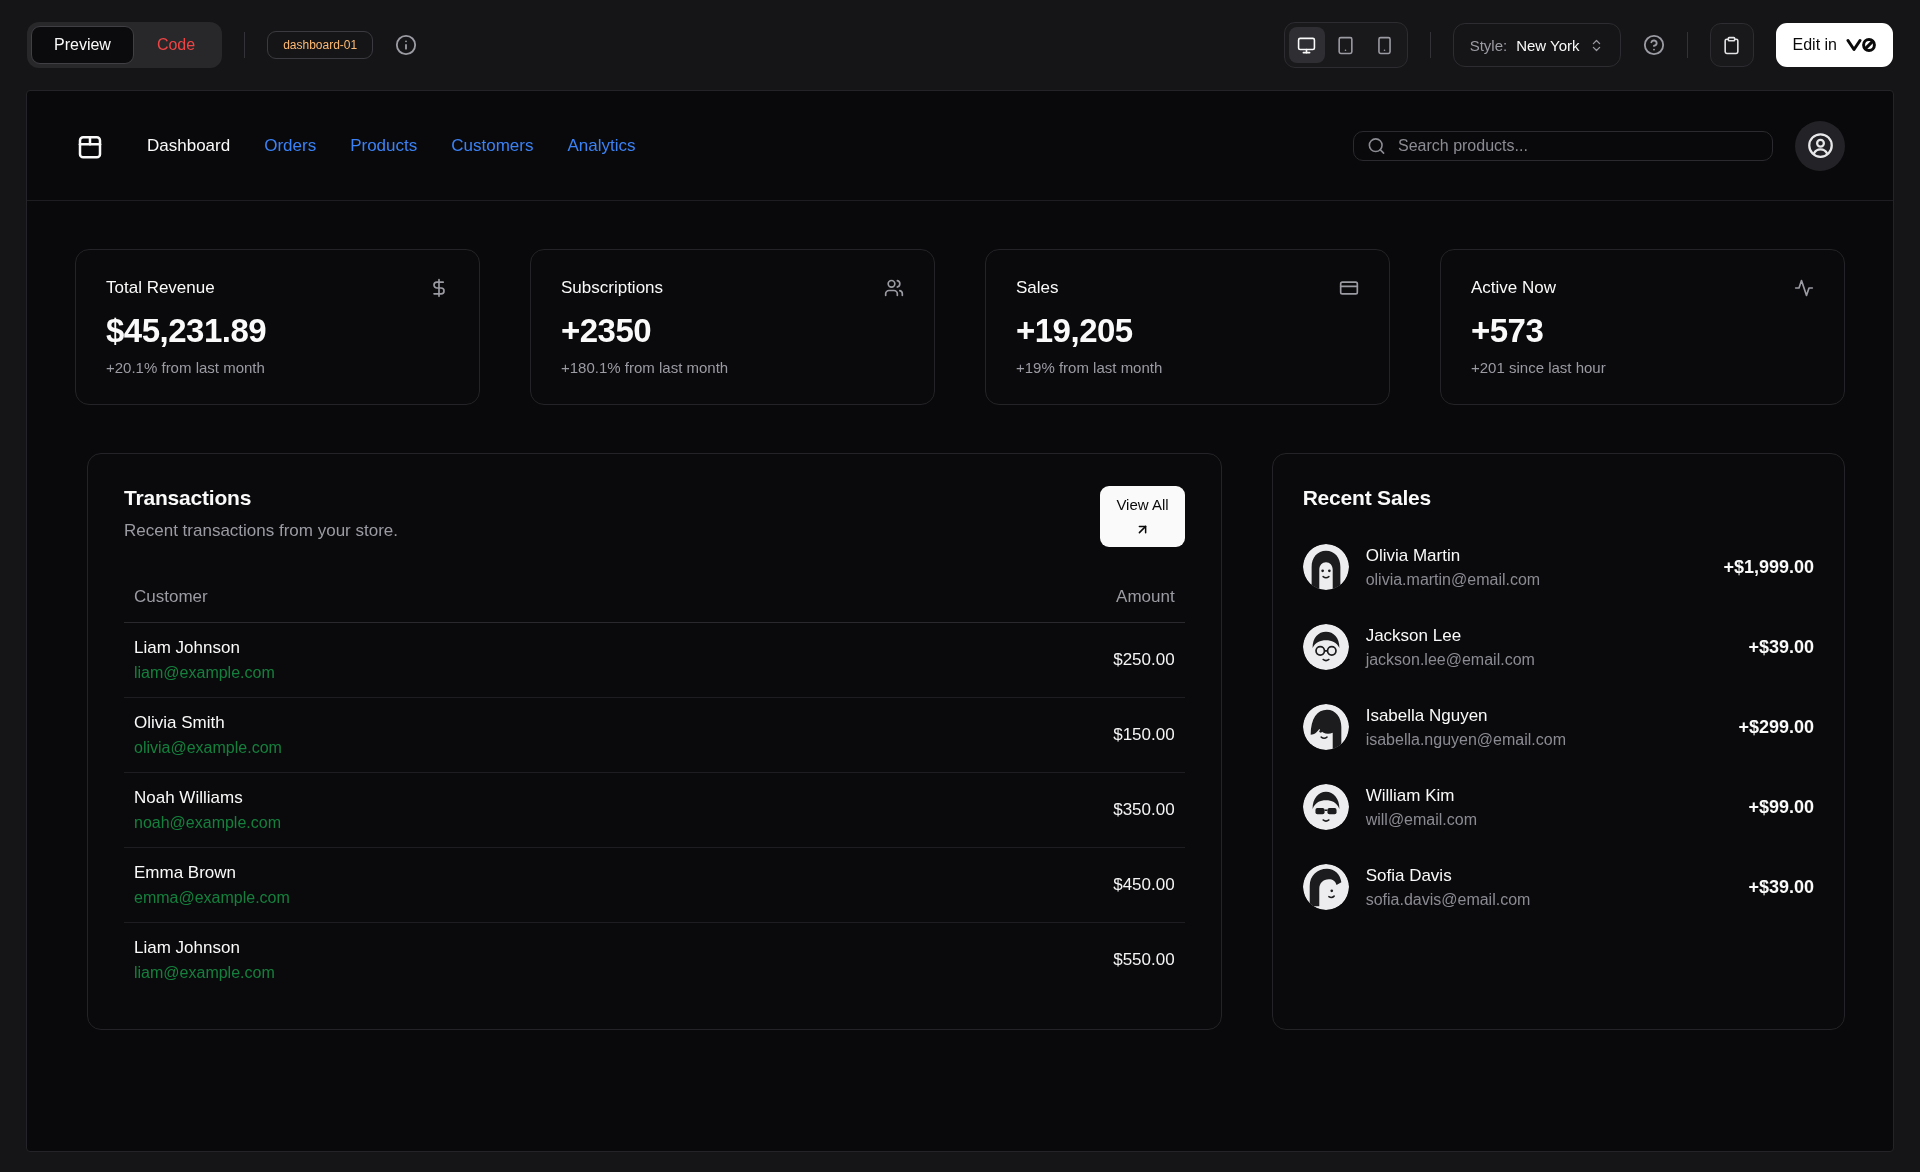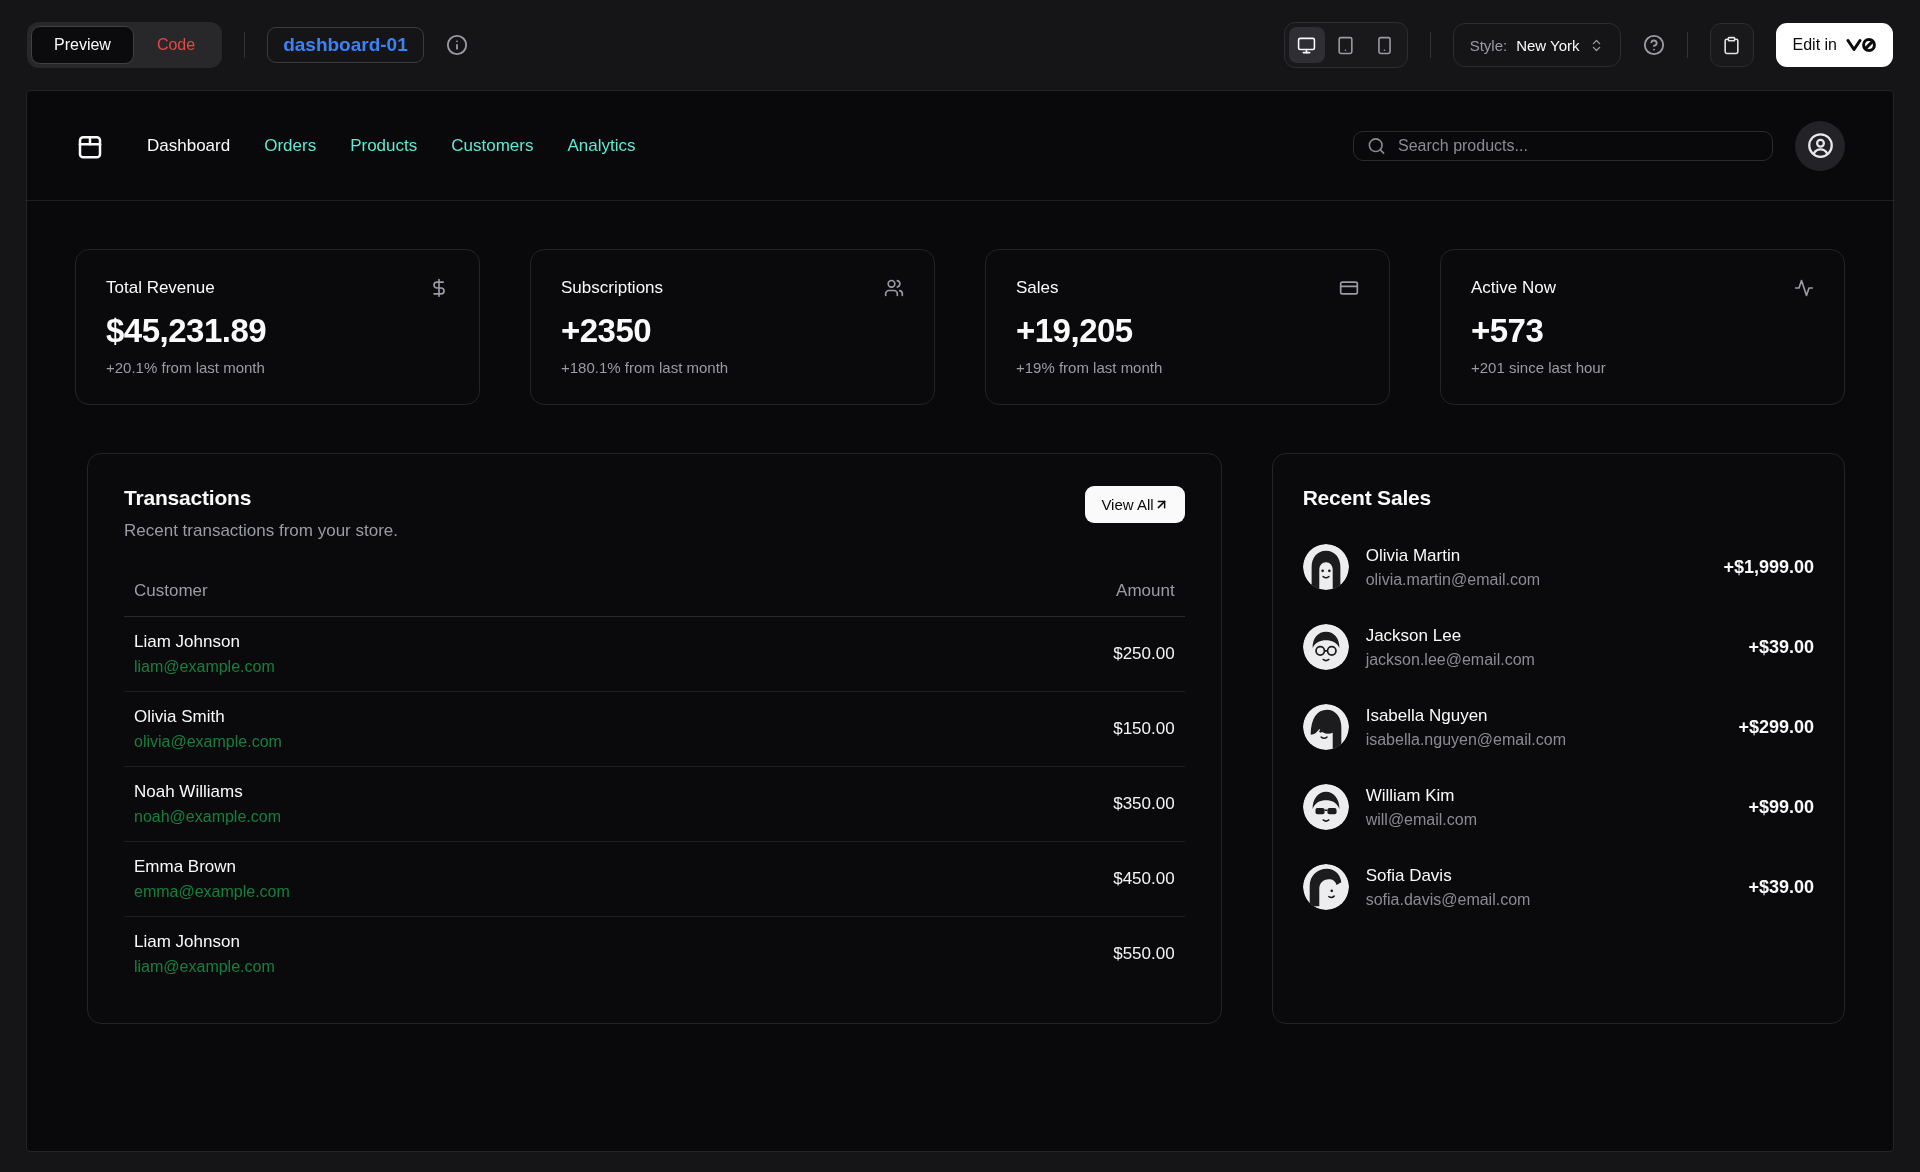--- a/index.html
+++ b/index.html
@@ -39,23 +39,23 @@
   .seg-btn.active {
     background: #0b0b0d;
     border-color: #3f3f44;
     color: #fafafa;
   }
   .v-divider { width: 1px; height: 26px; background: #323237; }
   .block-badge {
     border: 1px solid #3a3a40;
     border-radius: 9px;
     padding: 6px 15px;
-    font-weight: 700;
-    font-size: 19px;
-    color: #3b82f6;
+    font-weight: 400;
+    font-size: 12px;
+    color: #fdba74;
     background: transparent;
   }
   .icon-btn-plain {
     background: none; border: none; color: #9b9ba3; cursor: pointer;
     display: flex; align-items: center;
   }
   .device-group {
     display: flex; align-items: center; gap: 3px;
     border: 1px solid #2c2c31;
     background: #19191b;
@@ -116,21 +116,21 @@
     align-items: center;
     gap: 42px;
     padding: 0 48px;
     border-bottom: 1px solid #1e1e22;
   }
   .logo { color: #fafafa; display: flex; align-items: center; cursor: pointer; background: none; border: none; }
   .nav-links { display: flex; align-items: center; gap: 34px; }
   .nav-link {
     background: none; border: none; cursor: pointer;
     font: 500 17px "Liberation Sans", sans-serif;
-    color: #5eead4;
+    color: #3b82f6;
   }
   .nav-link.active { color: #fafafa; }
   .header-right { margin-left: auto; display: flex; align-items: center; gap: 22px; }
   .search-box {
     position: relative;
     width: 420px;
   }
   .search-box .s-icon {
     position: absolute; left: 14px; top: 50%; transform: translateY(-50%);
     color: #8b8b93;
@@ -168,26 +168,27 @@
   .stat-value { margin-top: 14px; font-size: 33px; font-weight: 700; letter-spacing: -0.5px; }
   .stat-change { margin-top: 9px; font-size: 15px; color: #9b9ba3; }
 
   .bottom-grid { display: grid; grid-template-columns: 2fr 1fr; gap: 50px; }
 
   .tx-card { padding: 32px 36px; margin-left: 12px; }
   .tx-head { display: flex; align-items: flex-start; justify-content: space-between; }
   .sect-title { font-size: 21px; font-weight: 700; letter-spacing: -0.2px; }
   .sect-sub { margin-top: 11px; font-size: 17px; color: #9b9ba3; }
   .view-all-btn {
-    display: flex; align-items: center; 
+    display: flex; align-items: center; gap: 9px;
     background: #fafafa; color: #0a0a0a;
     border: none; border-radius: 9px;
     padding: 10px 16px;
     font: 500 15px "Liberation Sans", sans-serif;
     cursor: pointer;
+    flex-direction: column;
   }
   .table { margin-top: 34px; }
   .t-hrow {
     display: flex; justify-content: space-between; align-items: center;
     padding: 6px 10px 15px;
     border-bottom: 1px solid #2a2a2e;
     color: #9b9ba3; font-size: 17px;
   }
   .t-row {
     display: flex; justify-content: space-between; align-items: center;

